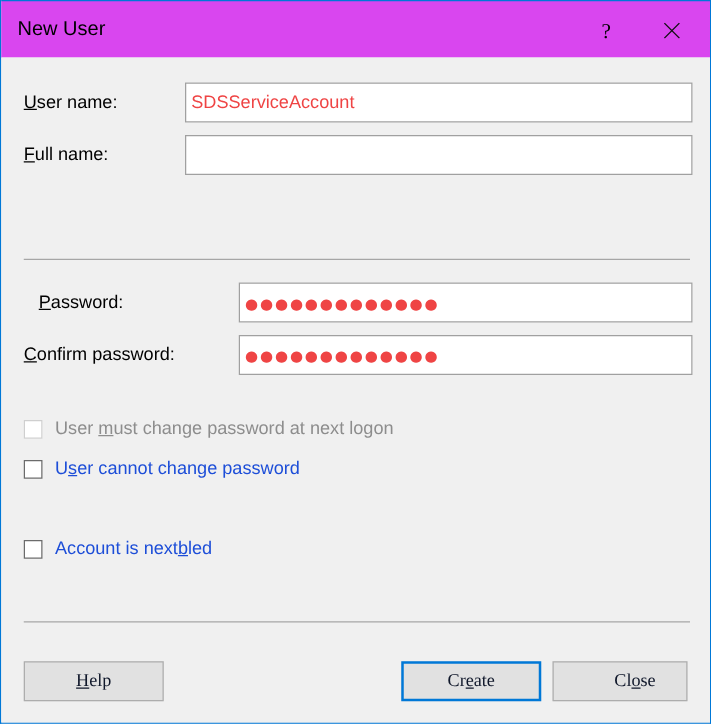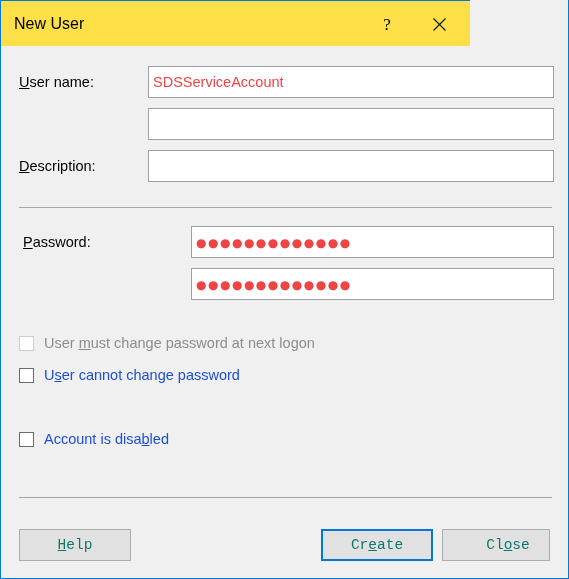--- a/index.html
+++ b/index.html
@@ -23,23 +23,23 @@
     box-sizing: border-box;
     border: 1px solid #0078d7;
     border-top: 0;
     background: #f0f0f0;
   }
 
   
   #title-bar {
     position: absolute;
     left: 0; top: 0;
-    width: 469px;
+    width: 567px;
     height: 46px;
-    background: #fde047;
+    background: #d946ef;
     border-top: 1px solid #0078d7;
     box-sizing: border-box;
   }
   #title-text {
     position: absolute;
     left: 13px;
     top: 14px;
     font-size: 16px;
     color: #000000;
     line-height: 18px;
@@ -167,23 +167,23 @@
     outline-offset: 0px;
   }
 
   
   .dlg-button {
     position: absolute;
     height: 32px;
     box-sizing: border-box;
     background: #e1e1e1;
     border: 1px solid #adadad;
-    font-family: Liberation Mono, monospace;
-    font-size: 14.5px;
-    color: #0f766e;
+    font-family: Liberation Serif, serif;
+    font-size: 14.5px;
+    color: #0f172a;
     cursor: default;
     padding: 0;
     display: flex;
     align-items: center;
     justify-content: center;
   }
   .dlg-button.default {
     border: 2px solid #0078d7;
   }
 </style>
@@ -212,61 +212,61 @@
   <div id="client-area">
 
     <div class="field-row" style="left:18px; top:20px; width:535px;">
       <label class="field-label" style="left:0;">
         <span class="akey">U</span><span>ser name:</span>
       </label>
       <input class="text-input" type="text" style="left: 129px; width: 406px;" value="SDSServiceAccount">
     </div>
 
     <div class="field-row" style="left:18px; top:62px; width:535px;">
+      <label class="field-label" style="left:0;">
+        <span class="akey">F</span><span>ull name:</span>
+      </label>
       <input class="text-input" type="text" style="left: 129px; width: 406px;" value="">
     </div>
 
-    <div class="field-row" style="left:18px; top:104px; width:535px;">
-      <label class="field-label" style="left:0;">
-        <span class="akey">D</span><span>escription:</span>
-      </label>
-      <input class="text-input" type="text" style="left: 129px; width: 406px;" value="">
-    </div>
 
     <div class="separator" style="top:161px;"></div>
 
     <div class="field-row" style="left:18px; top:180px; width:535px;">
-      <label class="field-label" style="left:4px;">
+      <label class="field-label" style="left:12px;">
         <span class="akey">P</span><span>assword:</span>
       </label>
       <div class="text-input" style="left:172px; width:363px;">
         <span class="pw-dots">●●●●●●●●●●●●●</span>
       </div>
     </div>
 
     <div class="field-row" style="left:18px; top:222px; width:535px;">
+      <label class="field-label" style="left:0;">
+        <span class="akey">C</span><span>onfirm password:</span>
+      </label>
       <div class="text-input" style="left:172px; width:363px;">
         <span class="pw-dots">●●●●●●●●●●●●●</span>
       </div>
     </div>
 
     <div class="checkbox-row" style="top:286px;">
       <span class="cb-box disabled"></span>
       <span class="cb-label disabled"><span>User </span><span class="akey">m</span><span>ust change password at next logon</span></span>
     </div>
 
     <div class="checkbox-row" style="top:318px;">
       <span class="cb-box"></span>
       <span class="cb-label"><span>U</span><span class="akey">s</span><span>er cannot change password</span></span>
     </div>
 
 
     <div class="checkbox-row" style="top:382px;">
       <span class="cb-box"></span>
-      <span class="cb-label"><span>Account is disa</span><span class="akey">b</span><span>led</span></span>
+      <span class="cb-label"><span>Account is next</span><span class="akey">b</span><span>led</span></span>
     </div>
 
     <div class="separator" style="top:451px;"></div>
 
     <button class="dlg-button" style="left:18px; top:483px; width:112px;">
       <span><span class="akey">H</span><span>elp</span></span>
     </button>
 
     <button class="dlg-button default" style="left:320px; top:483px; width:112px;">
       <span><span>Cr</span><span class="akey">e</span><span>ate</span></span>

